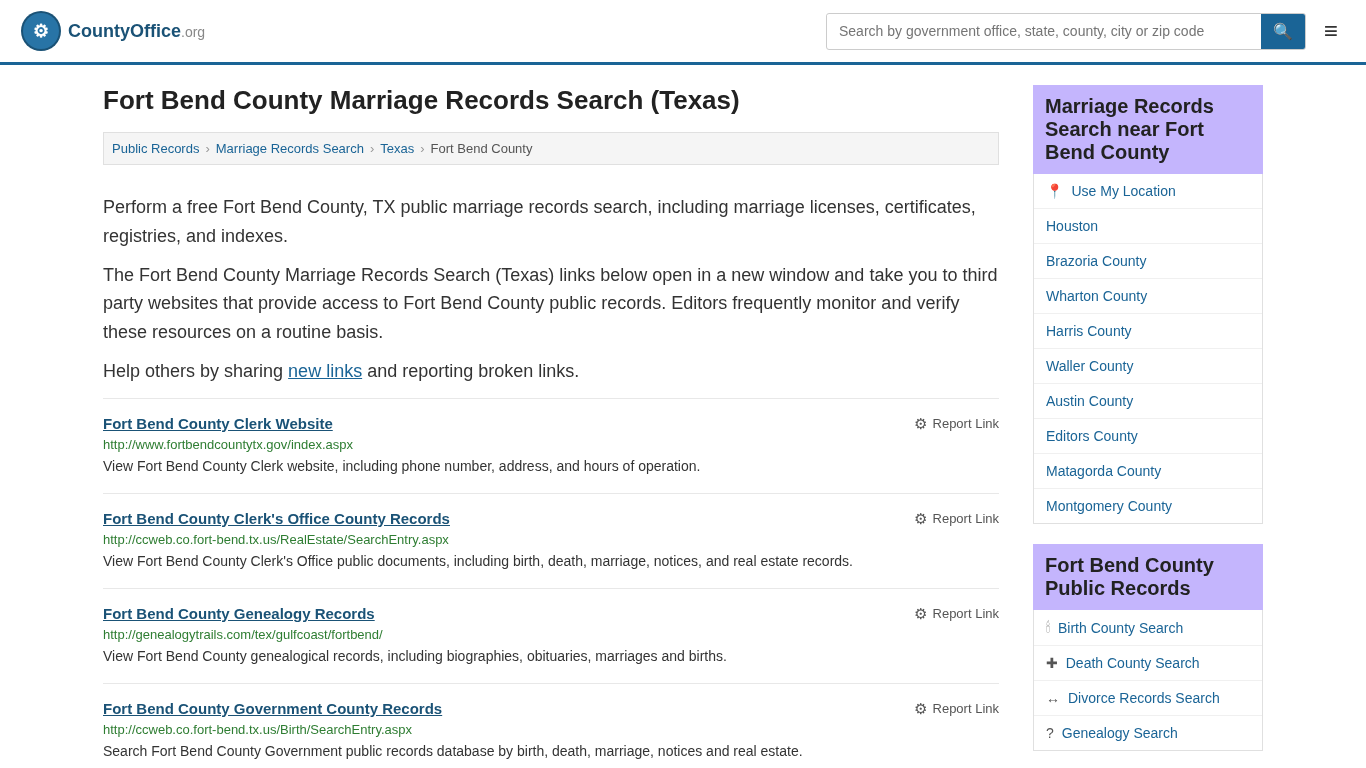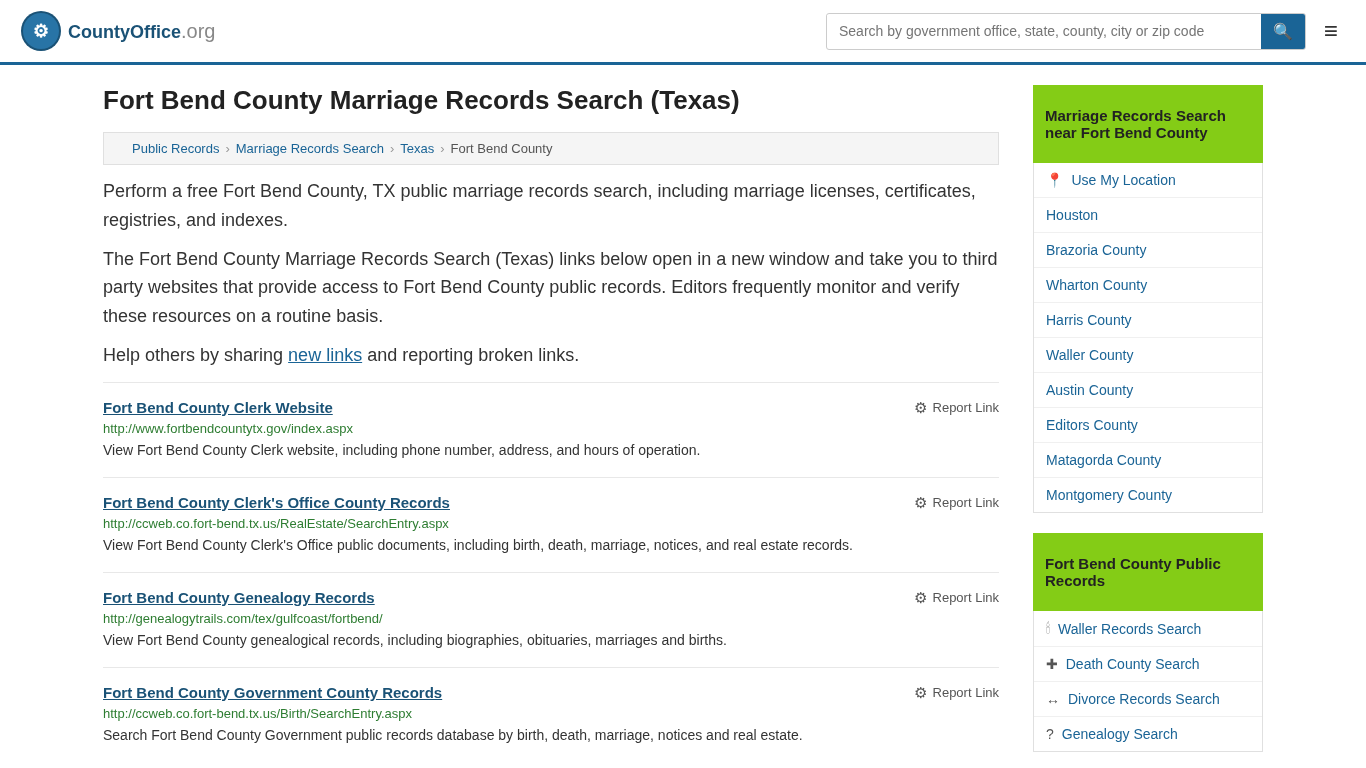--- a/index.html
+++ b/index.html
@@ -77,25 +77,25 @@
     .page-title {
       font-size: 26px;
       font-weight: bold;
       color: #222;
       margin-bottom: 16px;
     }
 
     
     .breadcrumb {
       background: #f5f5f5;
-      padding: 8px 28px;
+      padding: 8px 8px;
       border: 1px solid #e0e0e0;
       font-size: 13px;
       color: #555;
-      margin-bottom: 12px;
+      margin-bottom: 28px;
       display: flex;
       align-items: center;
       gap: 4px;
       flex-wrap: wrap;
     }
     .breadcrumb a {
       color: #1a6496;
       text-decoration: none;
     }
     .breadcrumb .sep { color: #999; margin: 0 2px; }
@@ -153,23 +153,23 @@
 
     
     .sidebar {
       width: 230px;
       flex-shrink: 0;
     }
     .sidebar-section {
       margin-bottom: 20px;
     }
     .sidebar-title {
-      background: #84cc16;
-      padding: 22px 12px;
-      font-size: 15px;
+      background: #c4b5fd;
+      padding: 10px 12px;
+      font-size: 20px;
       font-weight: bold;
       color: #222;
       margin-bottom: 0;
     }
     .sidebar-list {
       list-style: none;
       border: 1px solid #e0e0e0;
       border-top: none;
     }
     .sidebar-list li {
@@ -194,21 +194,21 @@
 <body>
 
 <header class="header">
   <div class="logo-area">
     <svg class="logo-icon" viewBox="0 0 42 42" xmlns="http://www.w3.org/2000/svg">
       <circle cx="21" cy="21" r="20" fill="#1a5276"></circle>
       <circle cx="21" cy="21" r="18" fill="#2874a6"></circle>
       <text x="21" y="27" font-size="18" text-anchor="middle" fill="white" font-weight="bold">⚙</text>
     </svg>
     <div>
-      <span style="font-size:18px;font-weight:bold;color:#1a5276;">CountyOffice</span><span style="font-size:20px;color:#888;">.org</span>
+      <span style="font-size:18px;font-weight:bold;color:#1a5276;">CountyOffice</span><span style="font-size:14px;color:#888;">.org</span>
     </div>
   </div>
   <div class="header-right">
     <div class="search-bar">
       <input type="text" placeholder="Search by government office, state, county, city or zip code" style="">
       <button>🔍</button>
     </div>
     <button class="hamburger-btn">≡</button>
   </div>
 </header>
@@ -342,21 +342,21 @@
           </li>
         </ul>
     </div>
 
     <div class="sidebar-section">
       <div class="sidebar-title">Fort Bend County Public Records</div>
       <ul class="sidebar-list" id="public-records-list">
           <li>
             <a href="#">
     <span class="sidebar-icon">🕯</span>
-    <span>Waller Records Search</span>
+    <span>Birth County Search</span>
   </a>
           </li>
           <li>
             <a href="#">
     <span class="sidebar-icon">✚</span>
     <span>Death County Search</span>
   </a>
           </li>
           <li>
             <a href="#">

